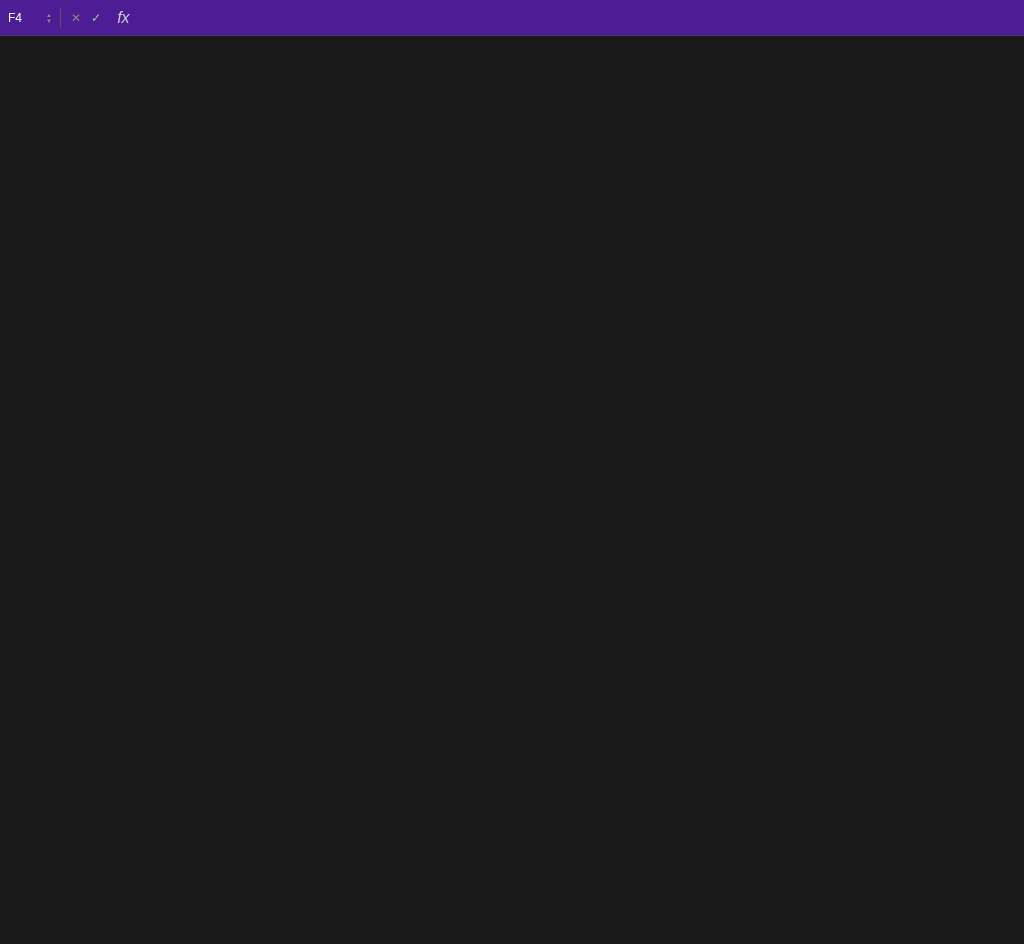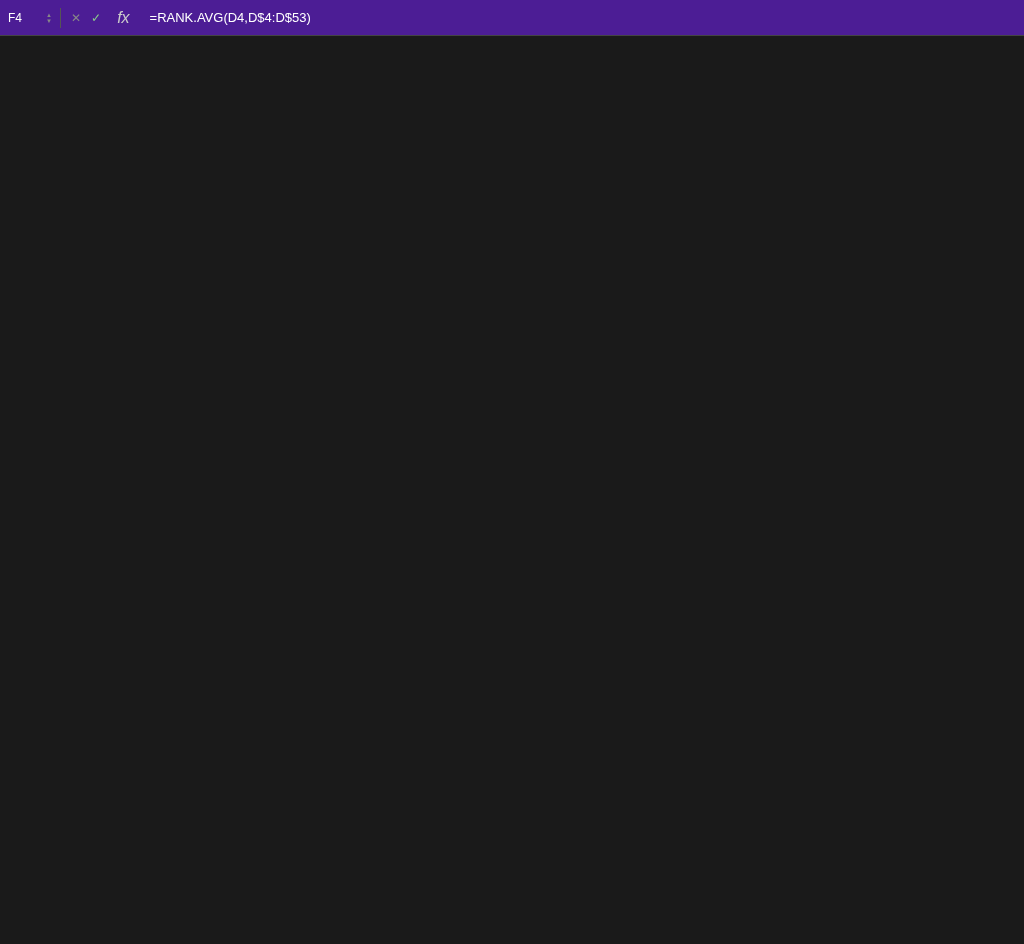--- a/index.html
+++ b/index.html
@@ -58,21 +58,20 @@
   <div class="cell-ref">
     <span>F4</span>
     <span class="tri">▲<br>▼</span>
   </div>
   <div class="fb-sep"></div>
   <div class="fb-icons">
     <span class="fb-icon">✕</span>
     <span class="fb-icon green">✓</span>
     <span class="fx">fx</span>
   </div>
-  <input class="formula-input" value="=RANK.AVG(D4,D$4:D$53)" style="">
 </div>
 
 <div class="sheet-area">
   <div class="corner"></div>
   <div class="col-headers" id="colHeaders">
       <div class="col-h" style="width: 18px;">A</div>
       <div class="col-h" style="width: 72px;">B</div>
       <div class="col-h" style="width: 88px;">C</div>
       <div class="col-h" style="width: 96px;">D</div>
       <div class="col-h" style="width: 96px;">E</div>

